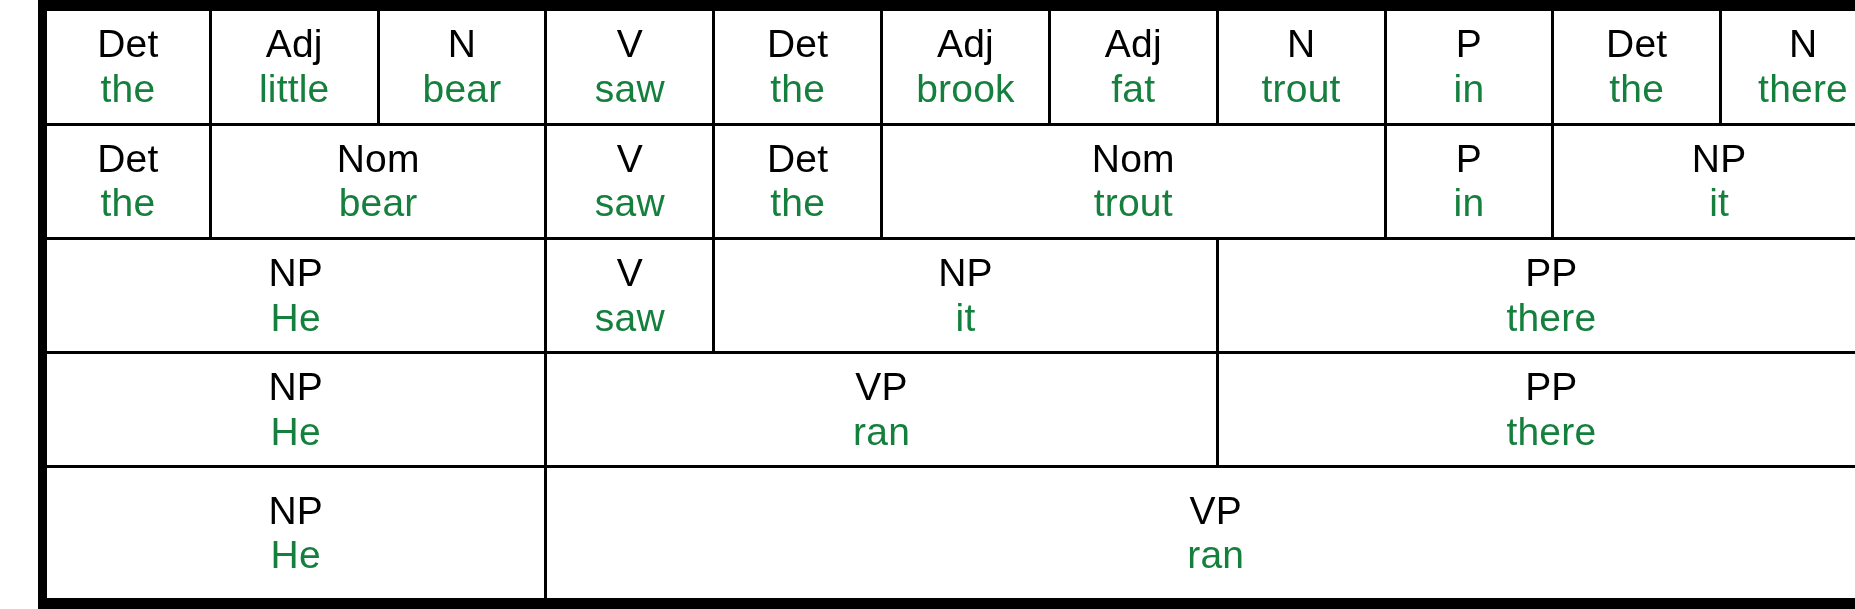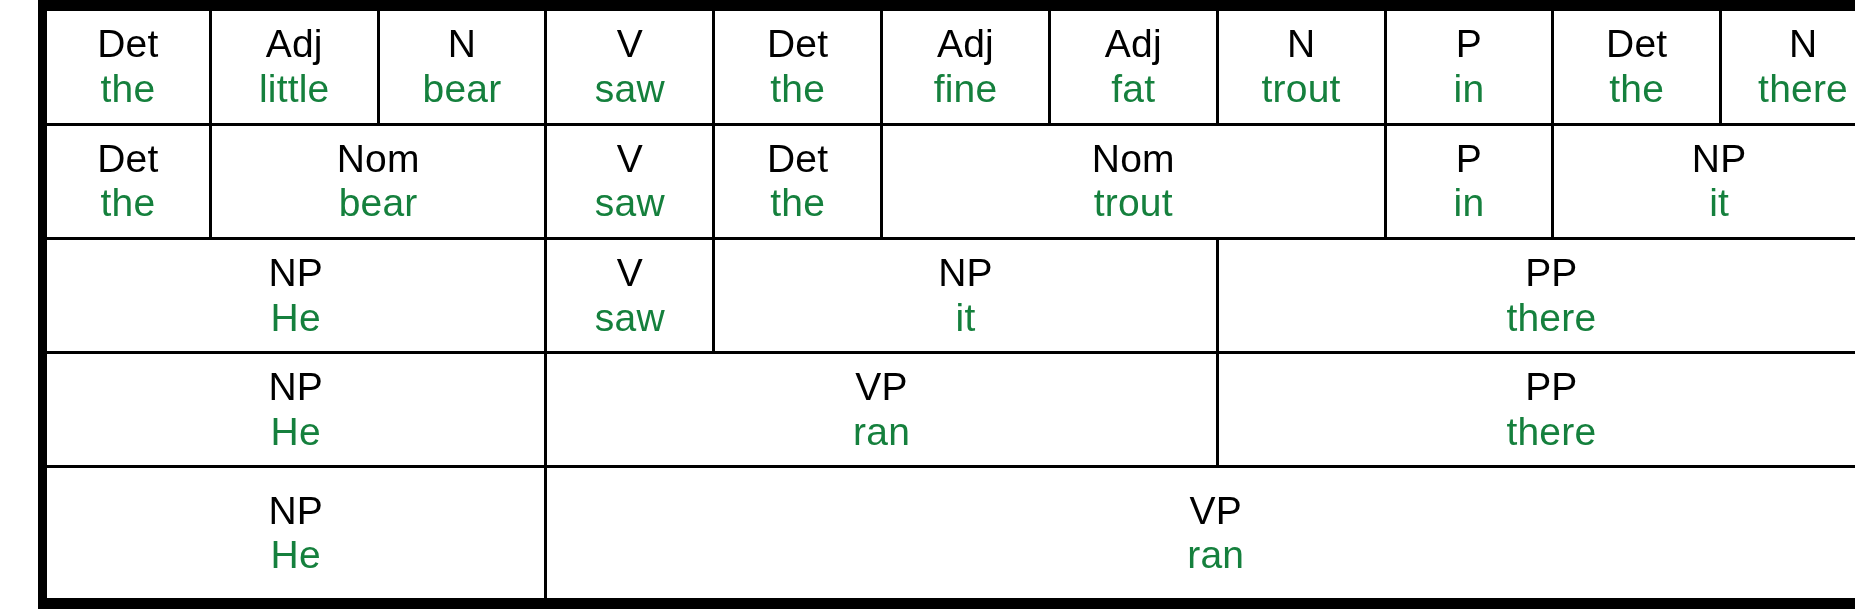--- a/index.html
+++ b/index.html
@@ -106,21 +106,21 @@
           </td>
           <td colspan="4">
             <div class="cell-inner">
               <div class="cell-label">Det</div>
               <div class="cell-form">the</div>
             </div>
           </td>
           <td colspan="4">
             <div class="cell-inner">
               <div class="cell-label">Adj</div>
-              <div class="cell-form">fine</div>
+              <div class="cell-form">brook</div>
             </div>
           </td>
           <td colspan="4">
             <div class="cell-inner">
               <div class="cell-label">Adj</div>
               <div class="cell-form">fat</div>
             </div>
           </td>
           <td colspan="4">
             <div class="cell-inner">

